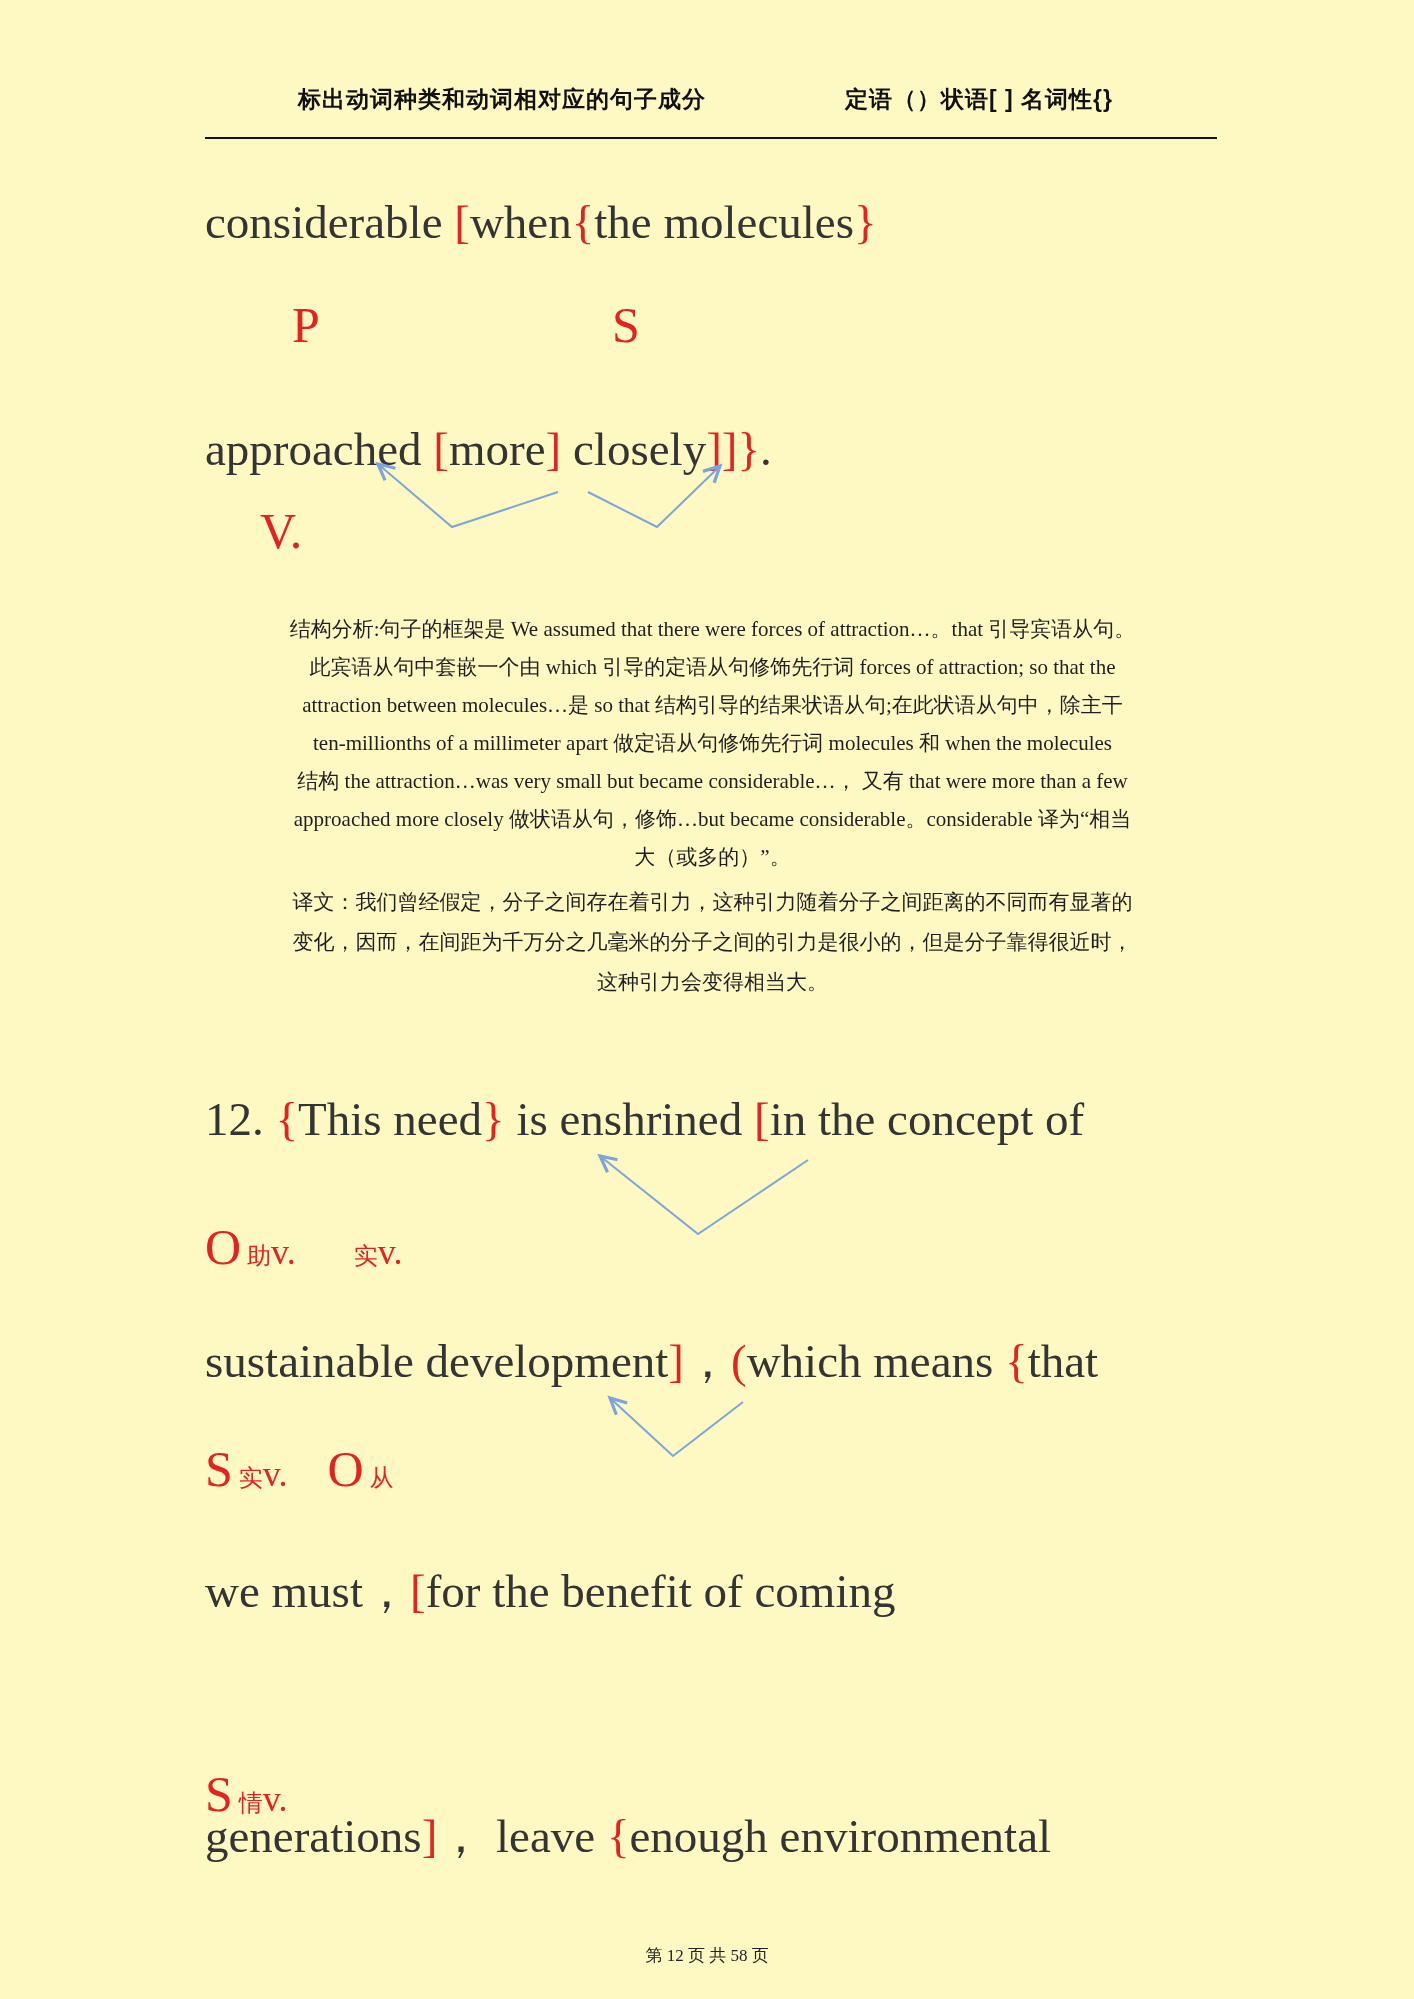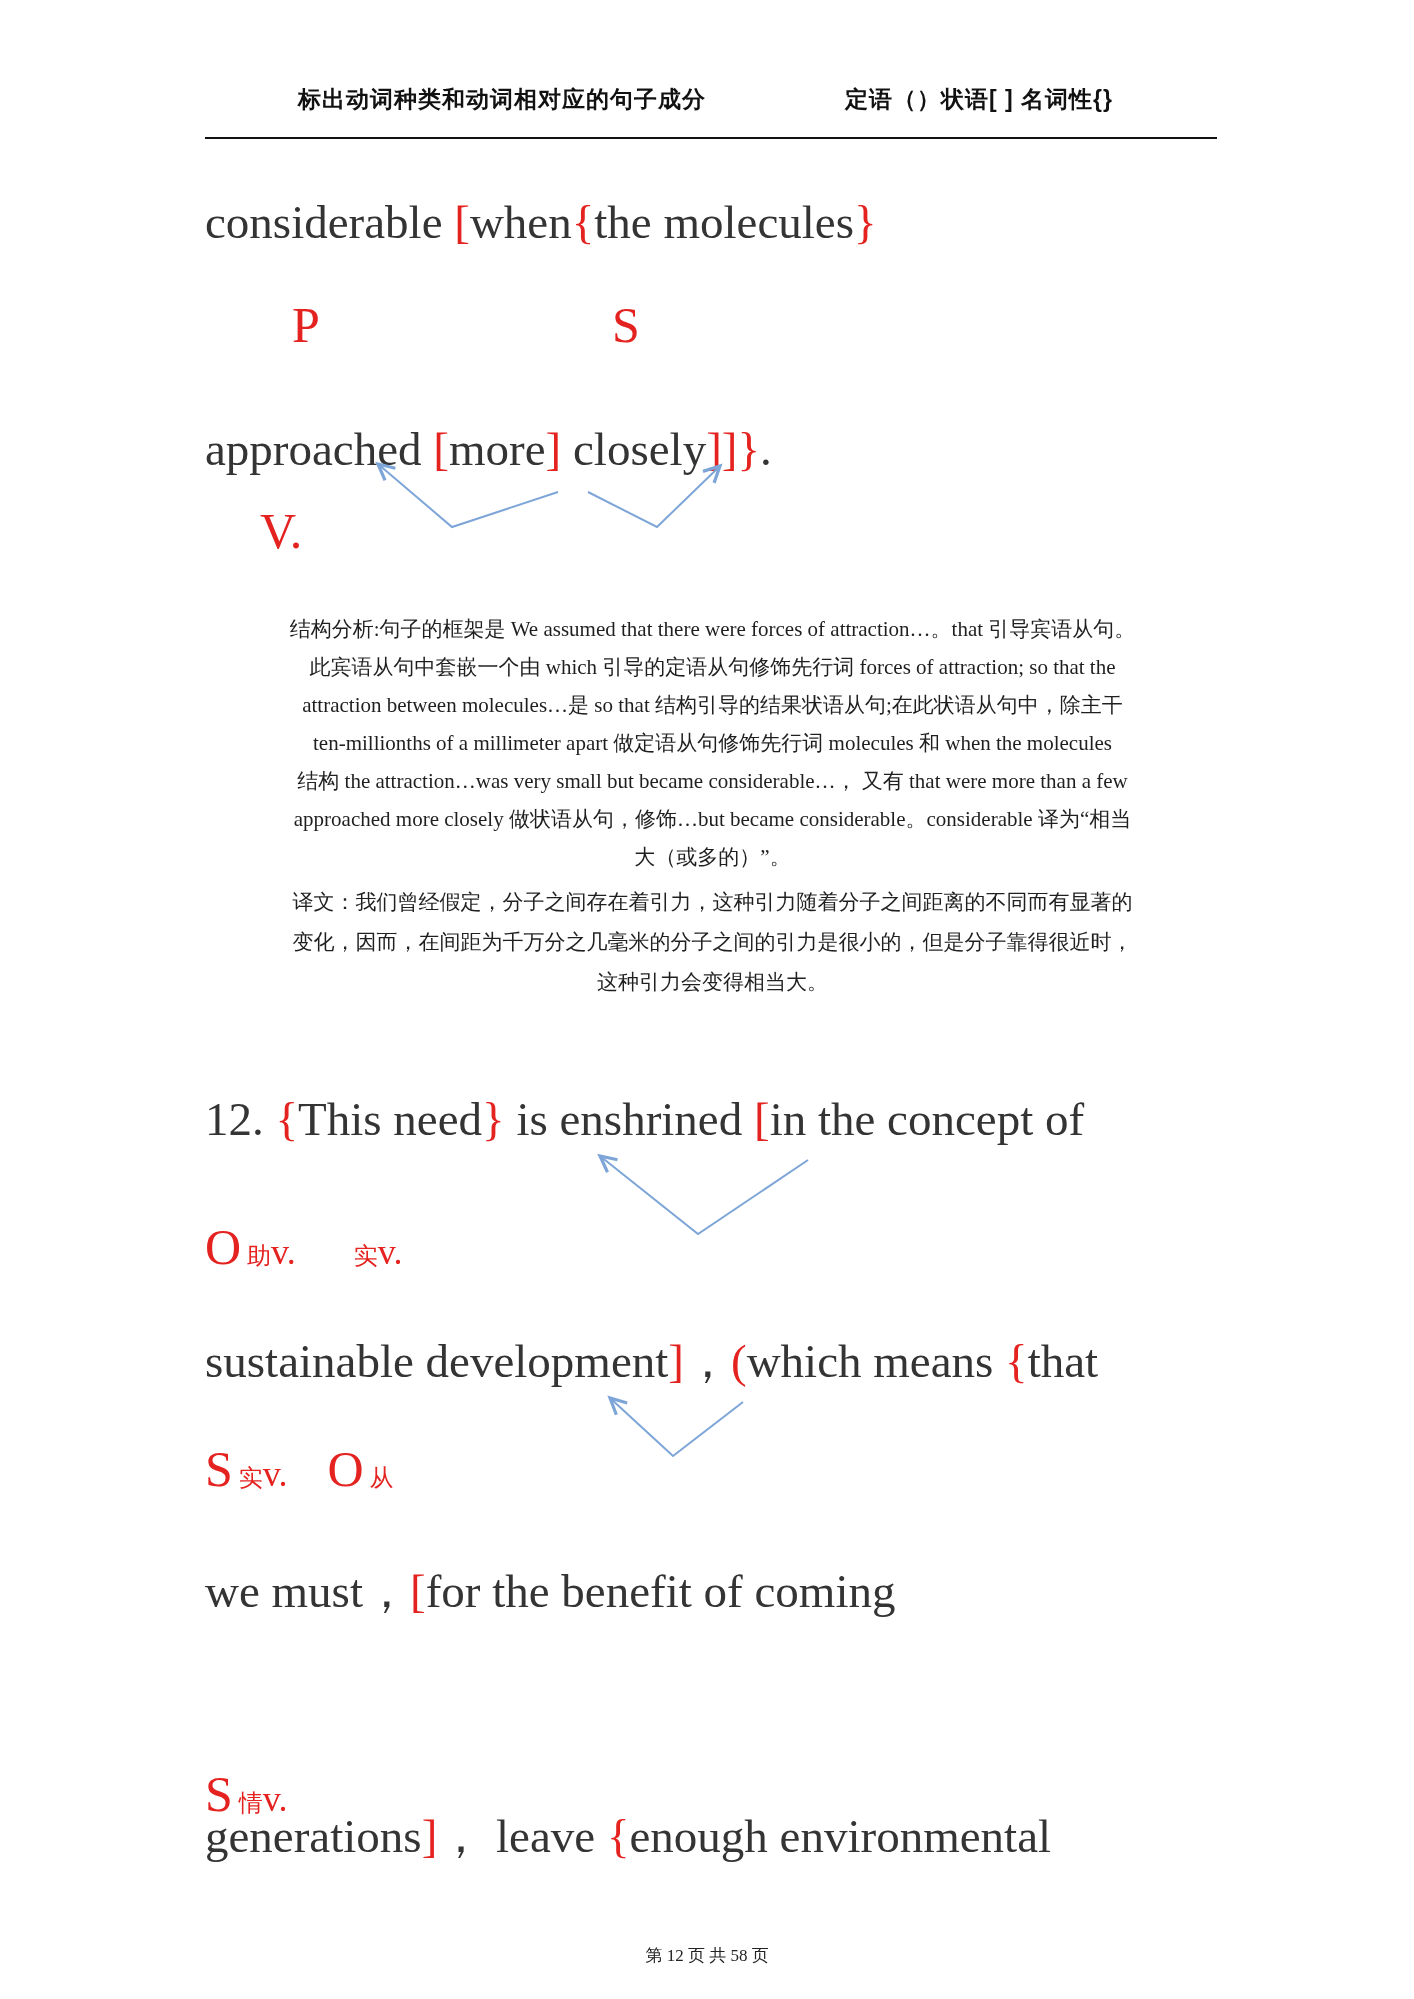--- a/index.html
+++ b/index.html
@@ -1,16 +1,16 @@
 <!DOCTYPE html>
 <html style="--red: #e42320;"><head>
 <meta charset="utf-8">
 <style>
   html,body{margin:0;padding:0;background:#888;}
-  #page{position:relative;width:1414px;height:1999px;background:#ffffff;overflow:hidden;
+  #page{position:relative;width:1414px;height:1999px;background:#fef9c3;overflow:hidden;
         font-family:"Liberation Serif","DejaVu Serif",serif;}
   .abs{position:absolute;}
   
   .hdr{font-family:"Liberation Sans","DejaVu Sans",sans-serif;font-weight:700;
        font-size:23px;color:#111;white-space:nowrap;letter-spacing:1px;}
   .rule{height:2px;background:#111;}
   
   .bigline{font-size:47px;color:#343434;white-space:nowrap;letter-spacing:0px;text-align:center;}
   .bigline .r{color:var(--red);}
   .bigline .k{color:#343434;}

